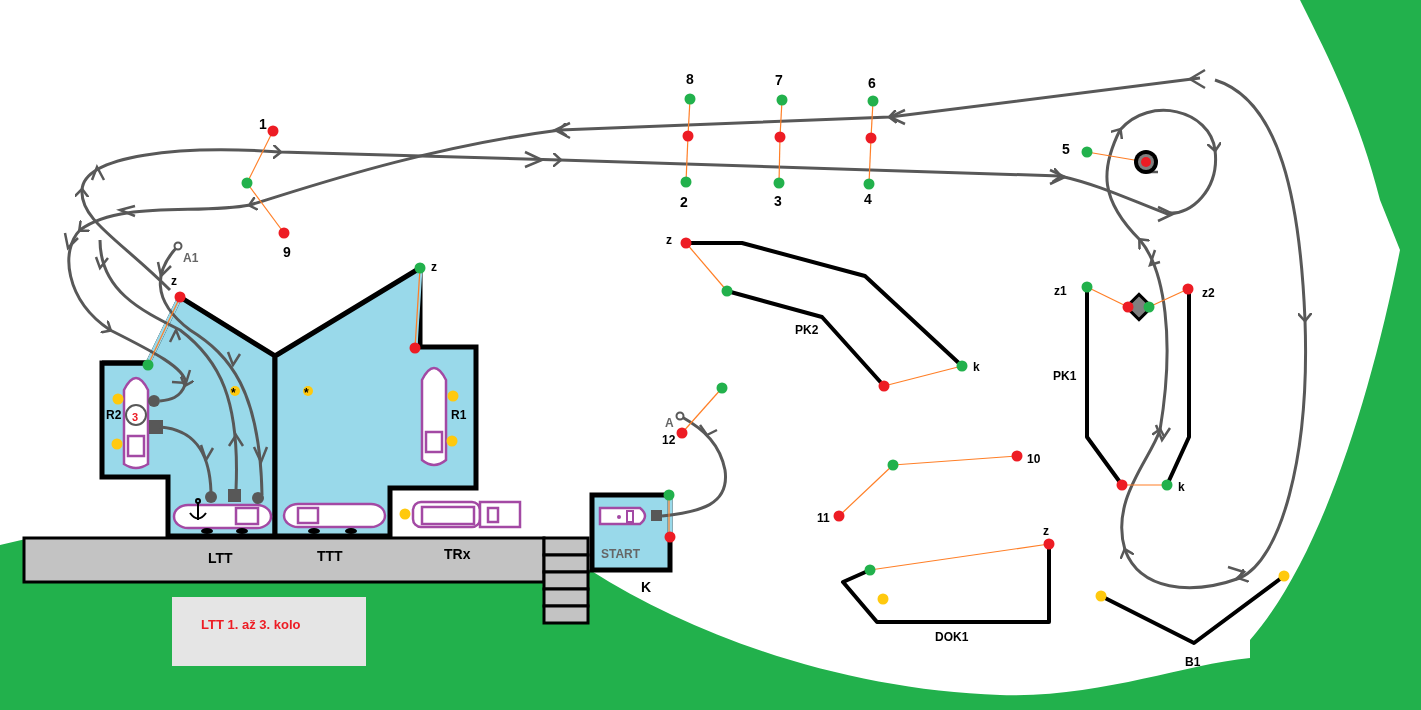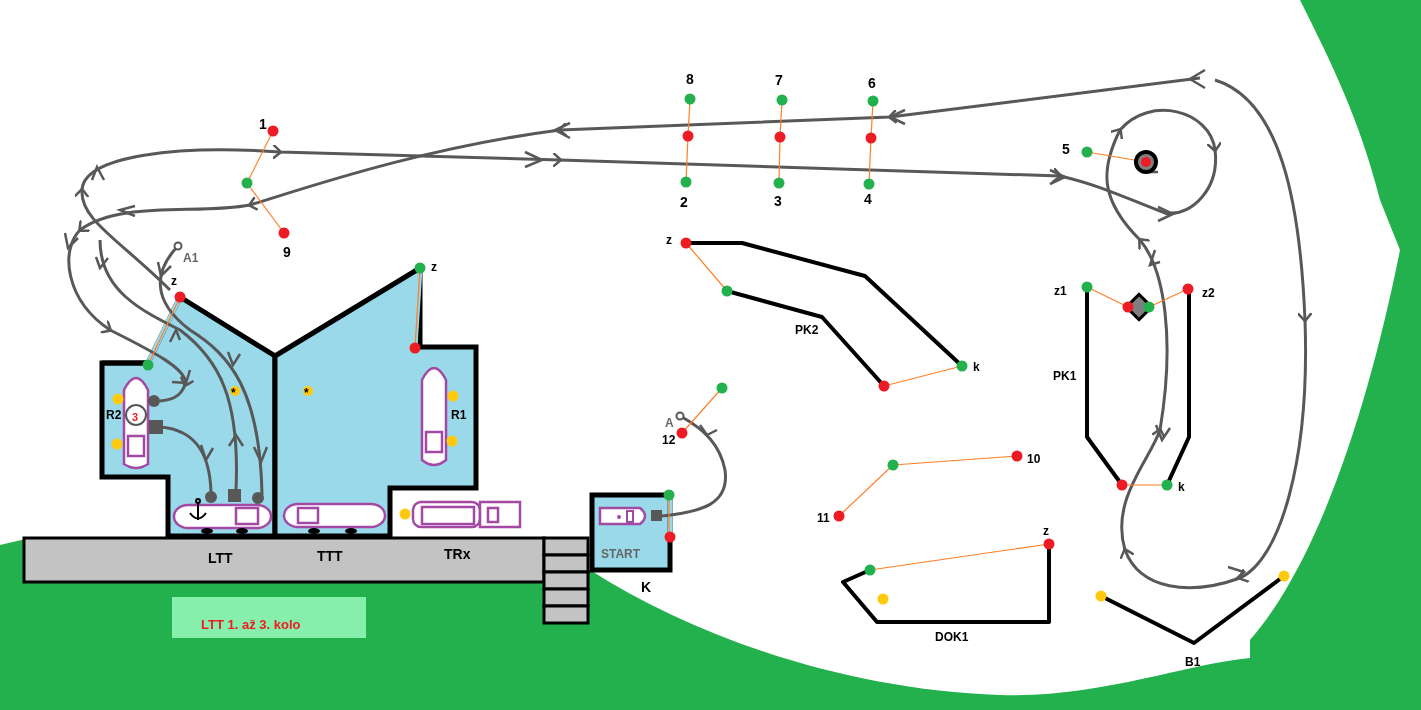--- a/index.html
+++ b/index.html
@@ -2,21 +2,21 @@
 <html><head>
 <meta charset="utf-8">
 <style>
   html, body { margin: 0; padding: 0; }
   body { width: 1421px; height: 710px; overflow: hidden; background: #ffffff; font-family: "Liberation Sans", sans-serif; }
   #stage { position: relative; width: 1421px; height: 710px; }
   svg#map { position: absolute; left: 0; top: 0; }
   .lbl { font-family: "Liberation Sans", sans-serif; font-weight: bold; fill: #000; }
   .lbl-gray { font-family: "Liberation Sans", sans-serif; font-weight: bold; fill: #666; }
   .lbl-red { font-family: "Liberation Sans", sans-serif; font-weight: bold; fill: #ed1c24; }
-  .caption-box { position: absolute; left: 172px; top: 597px; width: 194px; height: 41px; background: #86efac; }
+  .caption-box { position: absolute; left: 172px; top: 597px; width: 194px; height: 69px; background: #e5e5e5; }
   .caption-text { position: absolute; left: 29px; top: 20px; font-size: 13px; font-weight: bold; color: #ed1c24; font-family: "Liberation Sans", sans-serif; white-space: nowrap; }
 </style>
 </head>
 <body>
 
 <div id="stage">
 <svg id="map" width="1421" height="710" viewBox="0 0 1421 710" xmlns="http://www.w3.org/2000/svg">
   <defs>
     <marker id="arr" markerWidth="14" markerHeight="14" refX="7" refY="7" orient="auto" markerUnits="userSpaceOnUse">
       <path d="M0,0 L8,7 L0,14" fill="none" stroke="#585858" stroke-width="2.5"></path>

